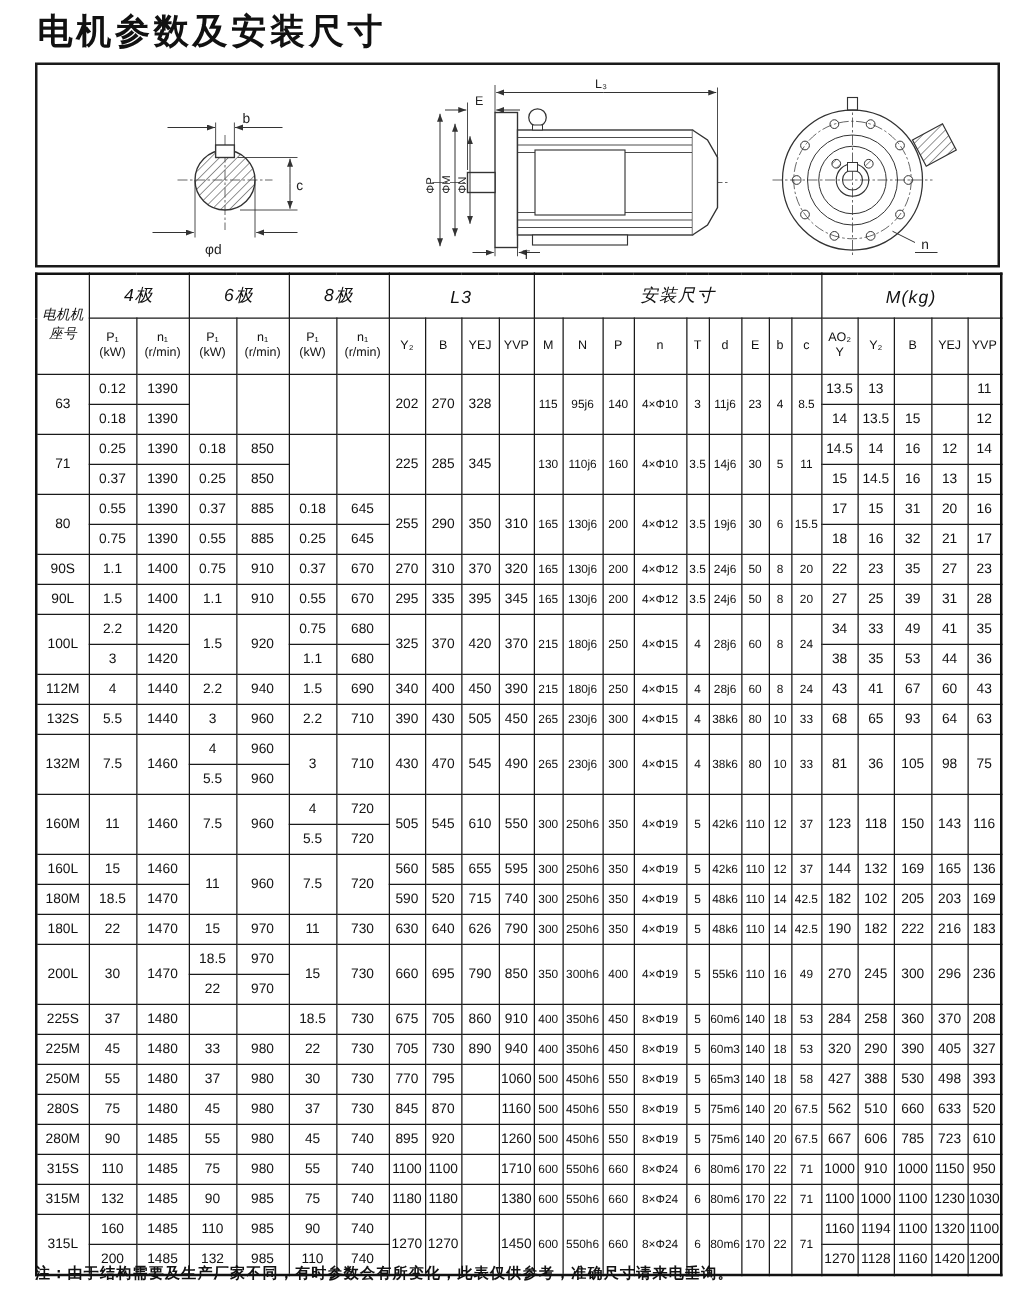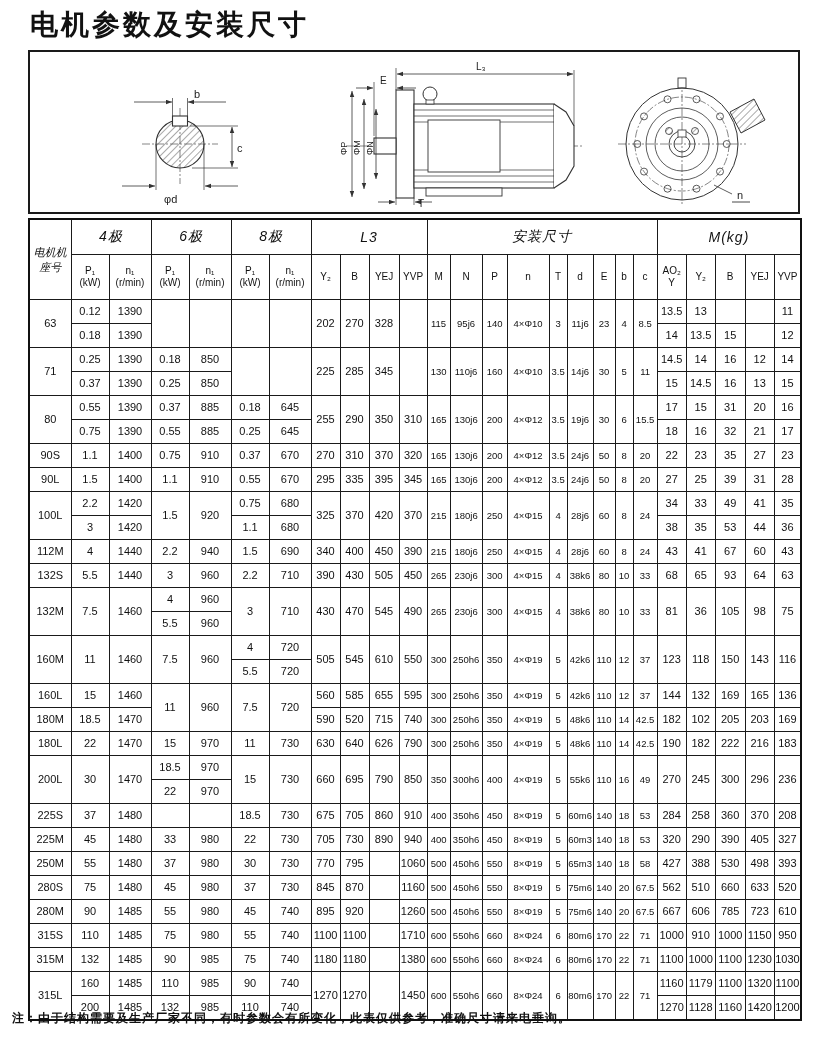--- a/index.html
+++ b/index.html
@@ -26,21 +26,21 @@
     border:1px solid #1a1a1a;text-align:center;vertical-align:middle;
     padding:0;overflow:hidden;white-space:nowrap;
   }
   .spec-table th.h1{height:34px;font-size:14px;font-weight:normal;letter-spacing:1px;font-style:italic;}
   .spec-table th.h1.h-frame{font-size:11px;letter-spacing:0;white-space:pre-line;line-height:1.3;}
   .spec-table th.h2{height:44px;font-size:10px;font-weight:normal;white-space:pre-line;line-height:1.25;}
   .spec-table td{height:23px;font-size:11px;line-height:1;}
   .spec-table td.c-dim{font-size:9.5px;}
   .spec-table td.c-frame{font-size:11px;}
   .foot-note{
-    position:absolute;left:12px;top:1010px;font-size:12px;font-weight:bold;letter-spacing:1px;
+    position:absolute;left:28px;top:1010px;font-size:12px;font-weight:bold;letter-spacing:1px;
   }
 </style>
 </head>
 <body>
 
 <div class="page-title">电机参数及安装尺寸</div>
 
 <div class="diagram-box">
   <svg width="768" height="156" viewBox="0 0 768 156">
     <defs>
@@ -864,21 +864,21 @@
         <td rowspan="2" class="c-dim">600</td>
         <td rowspan="2" class="c-dim">550h6</td>
         <td rowspan="2" class="c-dim">660</td>
         <td rowspan="2" class="c-dim">8×Φ24</td>
         <td rowspan="2" class="c-dim">6</td>
         <td rowspan="2" class="c-dim">80m6</td>
         <td rowspan="2" class="c-dim">170</td>
         <td rowspan="2" class="c-dim">22</td>
         <td rowspan="2" class="c-dim">71</td>
         <td class="c-m">1160</td>
-        <td class="c-m">1179</td>
+        <td class="c-m">1194</td>
         <td class="c-m">1100</td>
         <td class="c-m">1320</td>
         <td class="c-m">1100</td>
       </tr>
       <tr>
         <td class="c-pow">200</td>
         <td class="c-pow">1485</td>
         <td class="c-pow">132</td>
         <td class="c-pow">985</td>
         <td class="c-pow">110</td>

